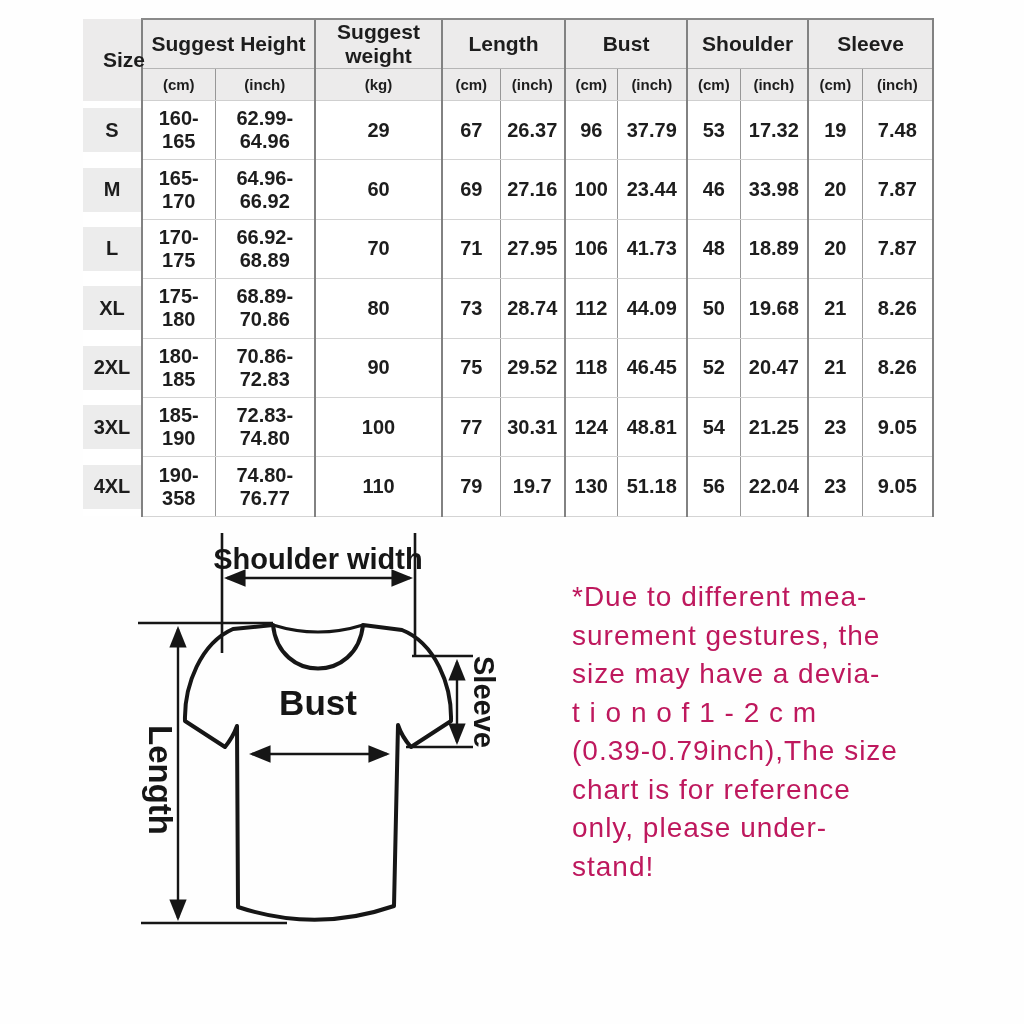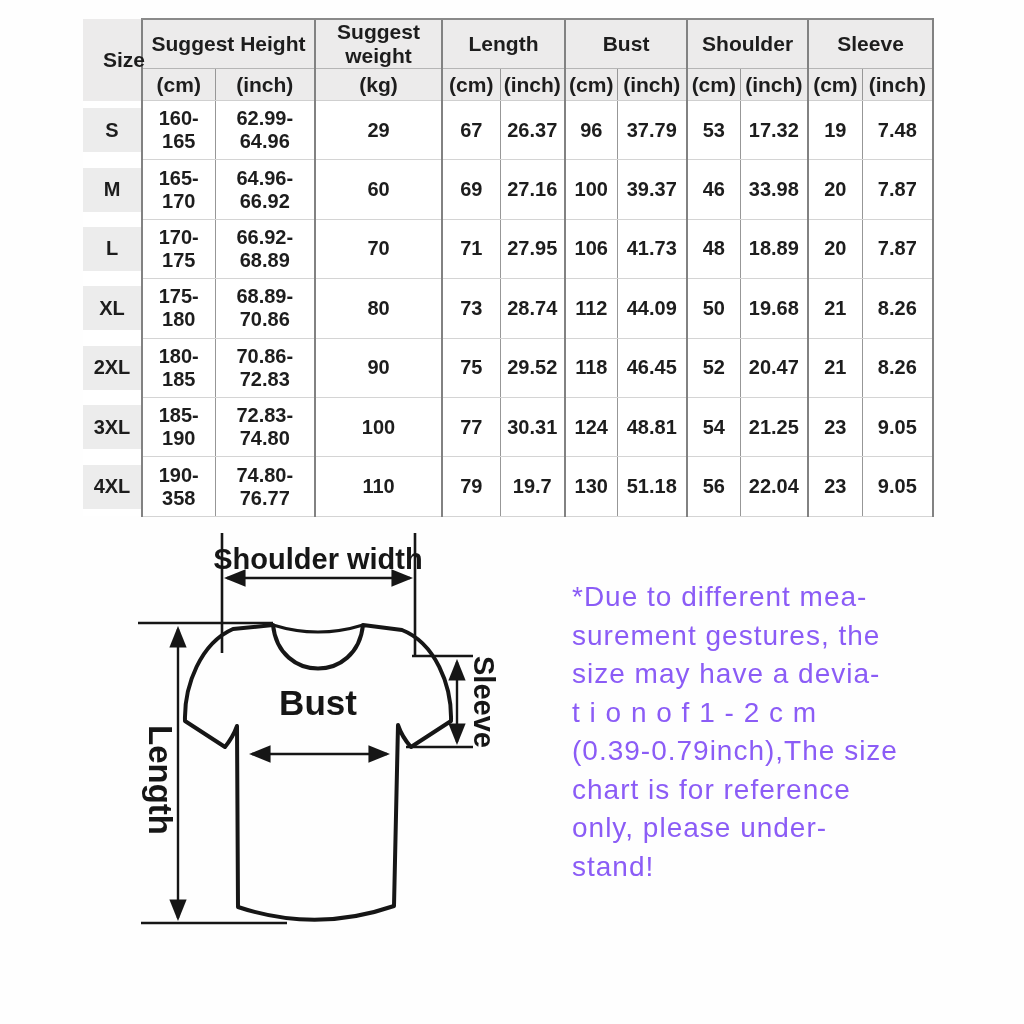--- a/index.html
+++ b/index.html
@@ -6,41 +6,41 @@
   .page{position:relative;width:1024px;height:1024px;background:#fefefe;overflow:hidden;
         font-family:"Liberation Sans",sans-serif;}
 
   
   table.size-table{position:absolute;left:83px;top:18px;width:850px;
     border-collapse:collapse;table-layout:fixed;}
   .size-table th,.size-table td{padding:0;text-align:center;vertical-align:middle;
     font-weight:700;color:#1d1d1d;}
   .size-table thead th{background:#ecebeb;}
   tr.groups th{height:38px;font-size:21px;border-top:2px solid #8a8a8a;border-bottom:1px solid #b5b5b5;}
-  tr.units th{height:31px;font-size:21px;border-bottom:1px solid #cfcfcf;}
+  tr.units th{height:31px;font-size:15px;border-bottom:1px solid #cfcfcf;}
   th.c-size{border-top:none !important;border-bottom:none !important;font-size:21px;padding-left:20px;}
   .gb{border-left:2px solid #828282;}
   .sub{border-left:1.5px solid #979797;}
   .last{border-right:2px solid #828282;}
   .size-table tbody td{height:58.4px;font-size:20px;background:#ffffff;border-bottom:1px solid #d4d4d4;}
   .size-table tbody td.sizecol{border-bottom:none;background:#ffffff;}
   .chip{margin:7px 0;height:44px;background:#ececec;display:flex;align-items:center;justify-content:center;}
   .red{color:#c2252b;}
 
   
   svg.diagram{position:absolute;left:105px;top:525px;}
   .dim{stroke:#161616;stroke-width:2.4;fill:none;}
   .tick{stroke:#161616;stroke-width:2.6;fill:none;}
   .shirt{stroke:#161616;stroke-width:4;fill:none;stroke-linejoin:round;stroke-linecap:round;}
   .neckback{stroke:#161616;stroke-width:3;fill:none;}
   text.lbl{fill:#161616;font-family:"Liberation Sans",sans-serif;font-weight:600;}
 
   
   .note{position:absolute;left:572px;top:578px;width:440px;
-    font-size:28px;line-height:38.5px;letter-spacing:1px;color:#8b5cf6;
+    font-size:28px;line-height:38.5px;letter-spacing:1px;color:#be185d;
     white-space:pre-line;font-weight:400;}
 </style>
 </head>
 <body>
 
 <div class="page">
 
   <table class="size-table">
     <colgroup>
       <col style="width:59px">
@@ -100,21 +100,21 @@
         <tr>
           <td class="sizecol">
             <div class="chip">M</div>
           </td>
           <td class="gb">165-170</td>
           <td class="red sub">64.96-66.92</td>
           <td class="gb">60</td>
           <td class="gb">69</td>
           <td class="red sub">27.16</td>
           <td class="gb">100</td>
-          <td class="red sub">39.37</td>
+          <td class="red sub">23.44</td>
           <td class="gb">46</td>
           <td class="red sub">33.98</td>
           <td class="gb">20</td>
           <td class="red sub last">7.87</td>
         </tr>
         <tr>
           <td class="sizecol">
             <div class="chip">L</div>
           </td>
           <td class="gb">170-175</td>

